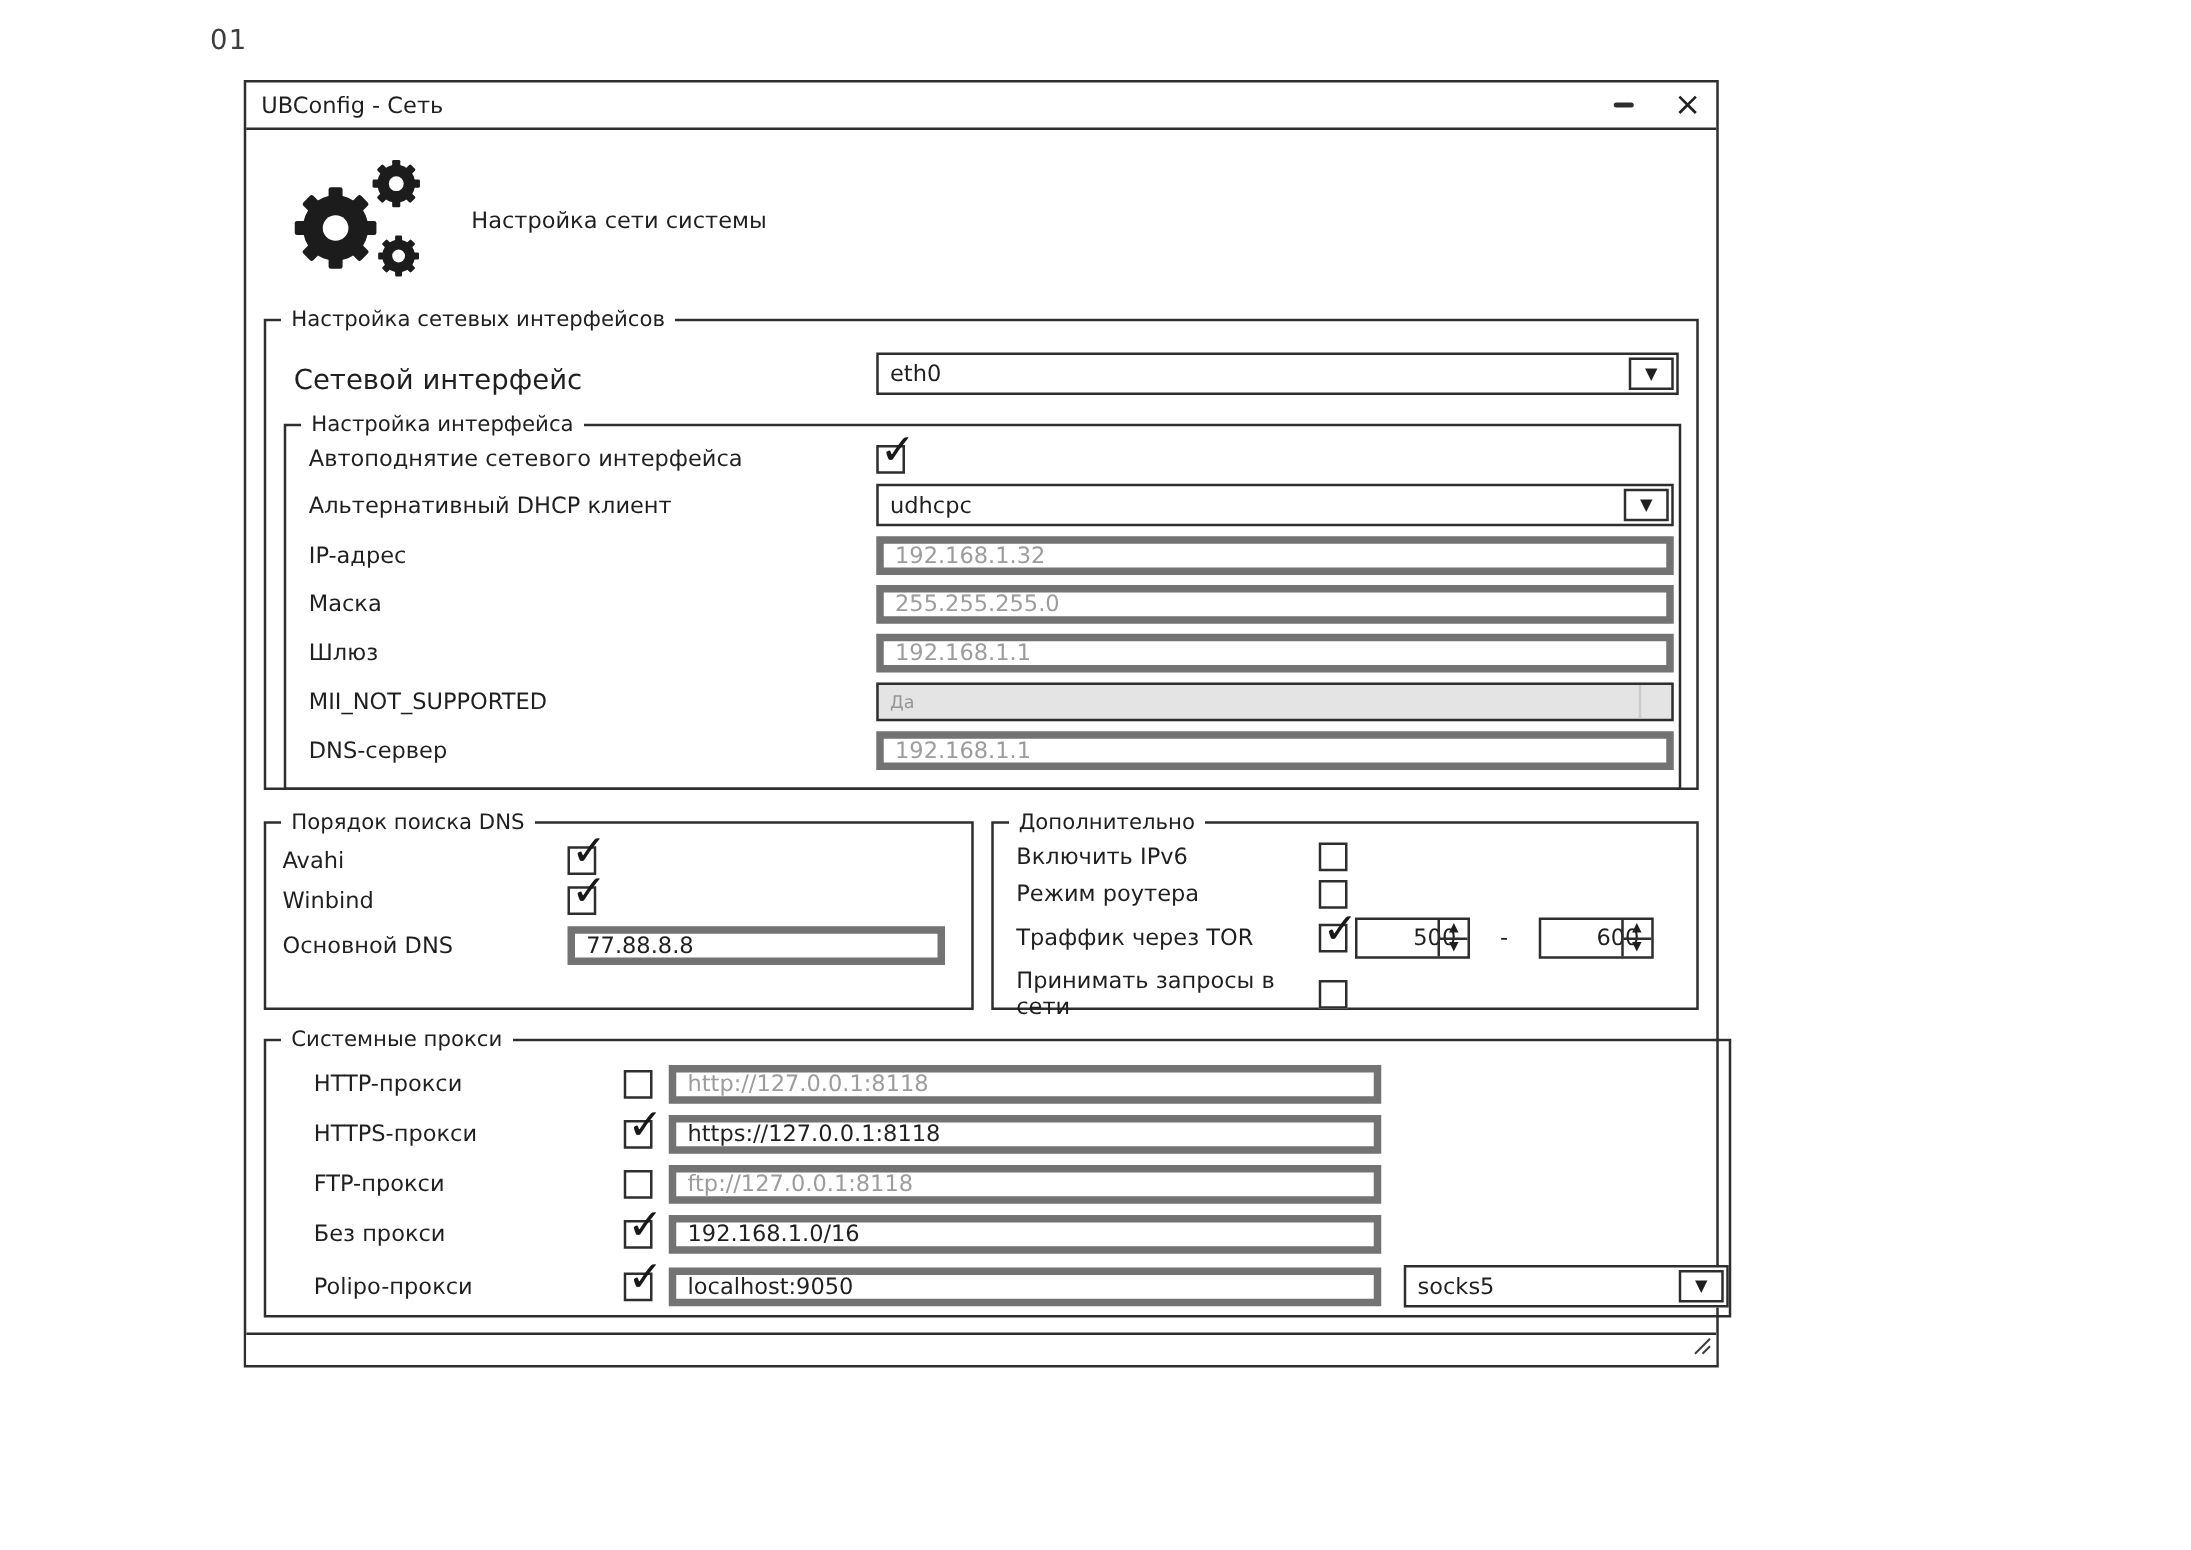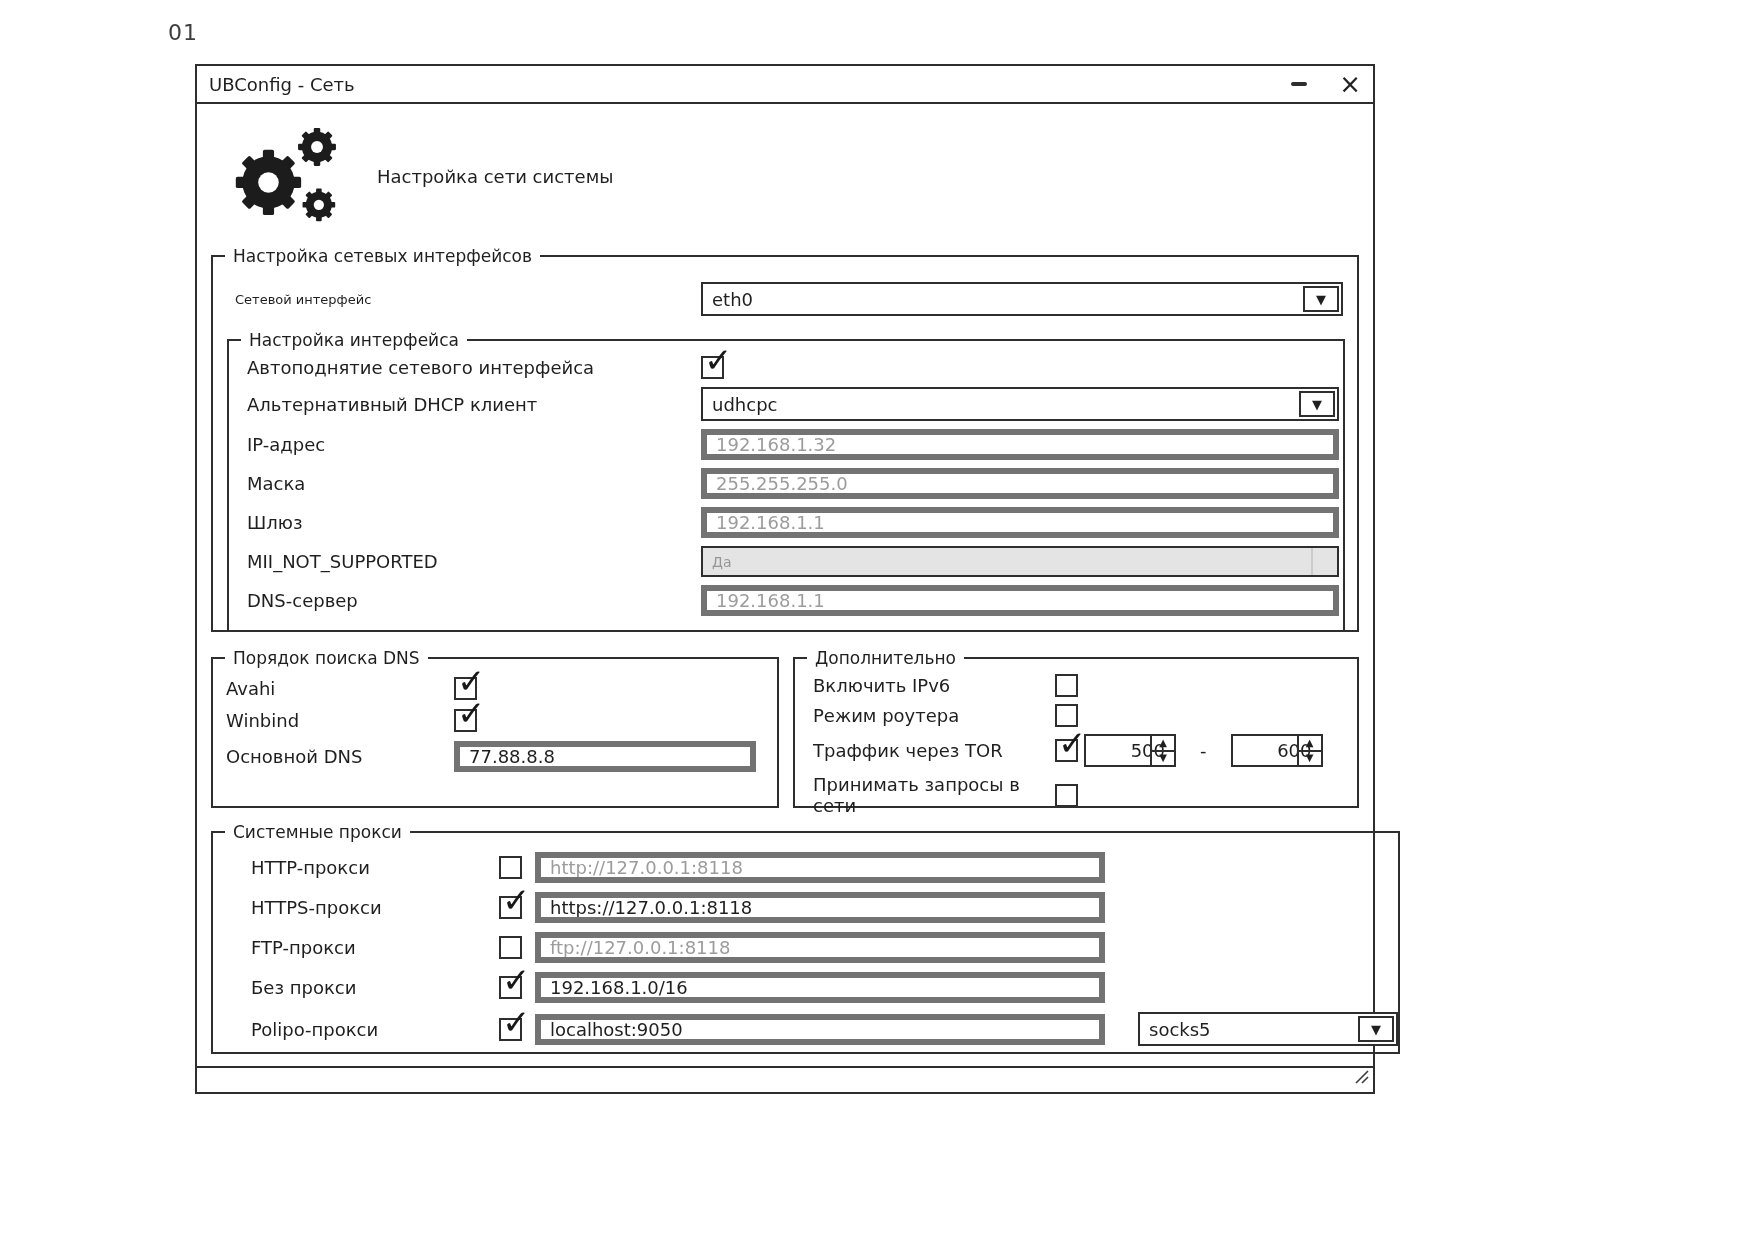--- a/index.html
+++ b/index.html
@@ -20,21 +20,21 @@
   .btn-close { font-size:26px; line-height:1; cursor:pointer; color:#222; }
 
   .app-icon { position:absolute; left:36px; top:54px; }
   .app-subtitle { position:absolute; left:180px; top:100px; font-size:18px;text-align:center; }
 
   fieldset { position:absolute; border:2px solid #2e2e2e; padding:0; background:transparent; }
   legend { margin-left:12px; padding:0 8px; font-size:17px; }
 
   
   .group-interfaces { left:14px; top:180px; width:1148px; height:386px; }
-  .iface-label { position:absolute; left:22px; top:26px; font-size:13px; }
+  .iface-label { position:absolute; left:22px; top:26px; font-size:22px; }
   .iface-dd { position:absolute; left:488px; top:16px; width:642px; height:34px;text-align:center; }
   .group-settings { left:14px; top:64px; width:1118px; height:302px; }
   .settings-grid { display:grid; grid-template-columns:454px 638px; row-gap:8px;
                    padding:6px 0 0 18px; align-items:center; }
   .flabel { font-size:18px; }
 
   
   .group-dns { left:14px; top:582px; width:568px; height:160px; }
   .dns-grid { display:grid; grid-template-columns:228px 302px; row-gap:9px;
               padding:9px 0 0 13px; align-items:center; }
@@ -43,21 +43,21 @@
   .group-additional { left:596px; top:582px; width:566px; height:160px; }
   .add-grid { display:grid; grid-template-columns:242px auto; row-gap:7px;
               padding:6px 0 0 18px; align-items:center; }
   .tor-controls { display:flex; align-items:center; }
   .dash { margin:0 24px; font-size:18px; }
 
   
   .group-proxies { left:14px; top:756px; width:1148px; height:232px; }
   .proxy-grid { display:grid; grid-template-columns:248px 36px 570px auto; row-gap:9px;
                 padding:10px 0 0 38px; align-items:center; }
-  .polipo-dd { width:260px; height:34px; margin-left:33px; justify-self:start; }
+  .polipo-dd { width:260px; height:34px; margin-left:18px; justify-self:start; }
 
   
   .dropdown { position:relative; border:2px solid #2e2e2e; background:#fff;
               display:flex; align-items:center; padding:0 46px 0 9px;
               height:34px; cursor:pointer; }
   .dd-value { font-size:18px; white-space:nowrap; }
   .dd-btn { position:absolute; top:2px; bottom:2px; right:2px; width:36px;
             border:2px solid #2e2e2e; background:#fff;
             display:flex; align-items:center; justify-content:center; }
   .dd-arrow { font-size:13px; line-height:1; }

